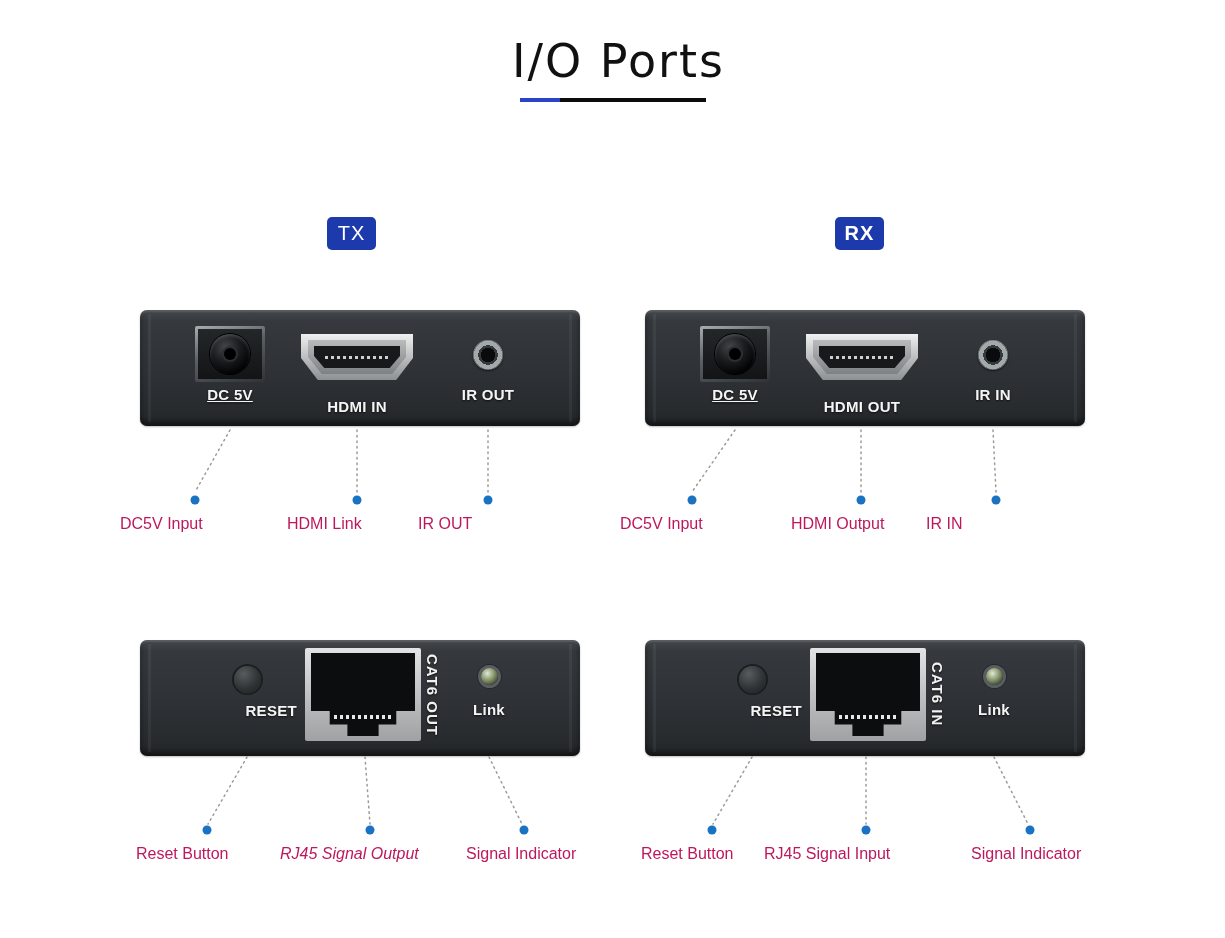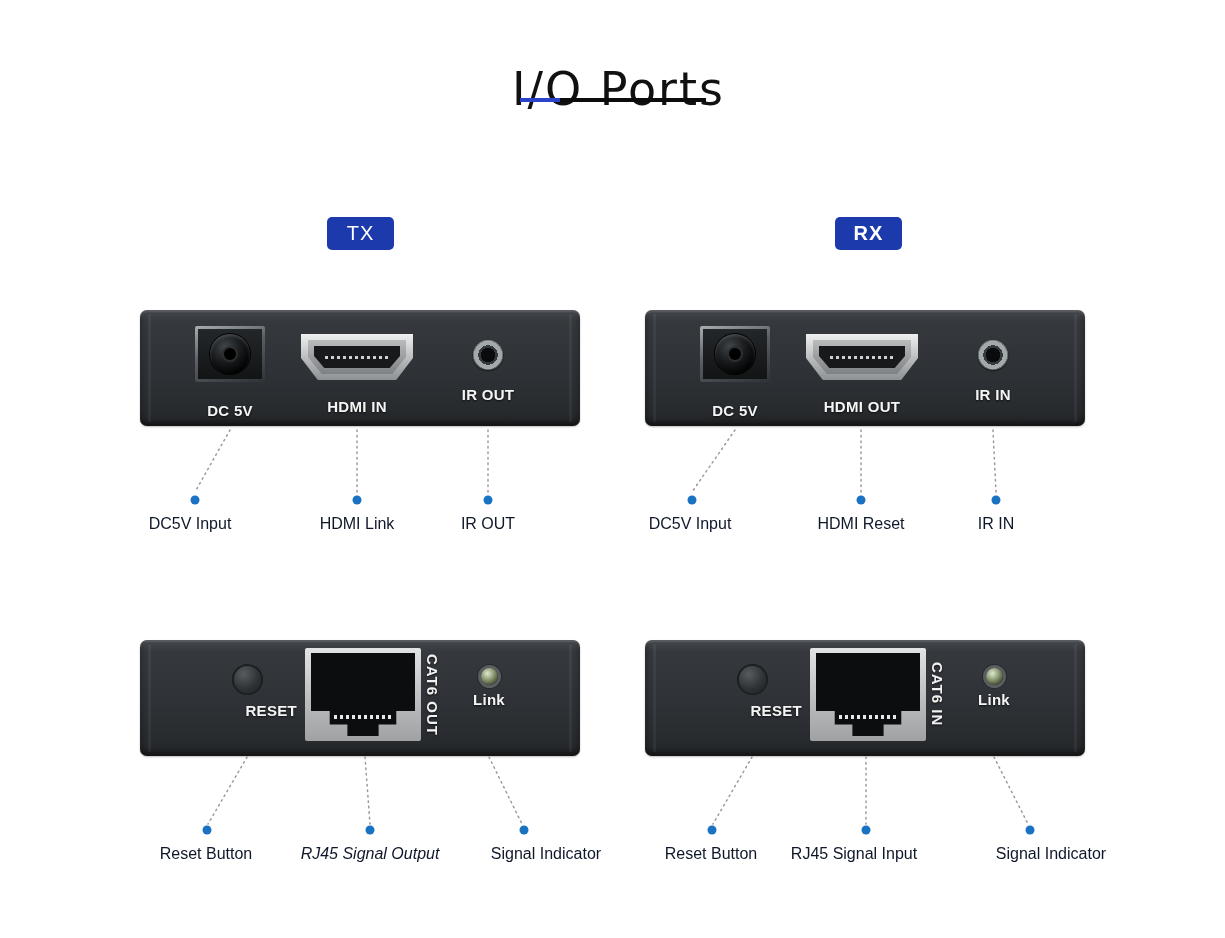--- a/index.html
+++ b/index.html
@@ -7,32 +7,31 @@
   .canvas {
     position:relative; width:1225px; height:938px; margin:0 auto;
     background:#ffffff; font-family:"Liberation Sans", sans-serif; overflow:hidden;
   }
 
   
   .title {
     position:absolute; left:12px; right:0; top:34px; text-align:center;
     font-size:46px; font-weight:400; letter-spacing:2px; color:#111;
     font-family:"DejaVu Sans", sans-serif;
-    margin-top:28px;
   }
   .title-underline {
     position:absolute; left:50%; transform:translateX(-50%); top:98px;
     width:186px; height:4px; display:flex;
   }
   .underline-accent { width:40px; height:100%; background:var(--underline-blue,#2b43c8); }
   .underline-dark   { flex:1; height:100%; background:#0c0c0c; }
 
   
   .badge {
-    position:absolute; width:67px; height:33px; border-radius:5px;
+    position:absolute; width:49px; height:33px; border-radius:5px;
     background:var(--badge-blue,#1d3aad); color:#fff; font-size:20px;
     display:flex; align-items:center; justify-content:center; letter-spacing:1px;
   }
   .badge-tx { left:327px; top:217px; }
   .badge-rx { left:835px; top:217px;font-weight:bold; }
 
   
   .panel {
     position:absolute; width:440px; height:116px; border-radius:7px;
     background:linear-gradient(180deg,#45494d 0%, #35393d 10%, #2e3236 55%, #24272a 100%);
@@ -45,25 +44,25 @@
   .panel::before { left:8px; } .panel::after { right:8px; }
   .panel-tx-top { left:140px; top:310px; }
   .panel-rx-top { left:645px; top:310px; }
   .panel-tx-bottom { left:140px; top:640px; }
   .panel-rx-bottom { left:645px; top:640px; }
 
   .port-label {
     position:absolute; color:#f5f5f5; font-weight:700; font-size:15px;
     text-align:center; text-shadow:0 1px 2px rgba(0,0,0,0.7); letter-spacing:.3px;
   }
-  .lbl-dc   { left:40px;  top:92px; width:100px; }
+  .lbl-dc   { left:40px;  top:76px; width:100px;text-decoration:underline; }
   .lbl-hdmi { left:157px; top:88px; width:120px; }
   .lbl-ir   { left:298px; top:76px; width:100px; }
   .lbl-reset{ left:57px;  top:62px; width:100px;text-align:right; }
-  .lbl-link { left:309px; top:51px; width:80px;  }
+  .lbl-link { left:309px; top:61px; width:80px;  }
 
   
   .dc-jack {
     position:absolute; left:55px; top:16px; width:70px; height:56px;
     background:linear-gradient(160deg,#a8adb0,#595e62 45%,#2f3336);
     padding:3px; border-radius:2px;
   }
   .dc-face {
     width:100%; height:100%;
     background:linear-gradient(180deg,#24272a,#121415);
@@ -140,21 +139,21 @@
 
   
   .led {
     position:absolute; left:341px; top:28px; width:17px; height:17px; border-radius:50%;
     background:radial-gradient(circle at 38% 32%, #dfe8d2, #84936a 45%, #2f3626 85%);
     box-shadow:0 0 0 3px #5a5e61, 0 0 0 4px #26292c;
   }
 
   
   .callout {
-    position:absolute; font-size:16px; color:#0f172a; text-align:center;
+    position:absolute; font-size:16px; color:#be185d; 
   }
   .co-1 { left:120px; top:515px; width:140px; }
   .co-2 { left:287px; top:515px; width:140px; }
   .co-3 { left:418px; top:515px; width:140px; }
   .co-4 { left:620px; top:515px; width:140px; }
   .co-5 { left:791px; top:515px; width:140px; }
   .co-6 { left:926px; top:515px; width:140px; }
   .co-7 { left:136px; top:845px; width:140px; }
   .co-8 { left:280px; top:845px; width:180px;font-style:italic; }
   .co-9 { left:466px; top:845px; width:160px; }
@@ -269,21 +268,21 @@
     <circle class="dot" cx="524" cy="830" r="4.5"></circle>
     <circle class="dot" cx="712" cy="830" r="4.5"></circle>
     <circle class="dot" cx="866" cy="830" r="4.5"></circle>
     <circle class="dot" cx="1030" cy="830" r="4.5"></circle>
   </svg>
 
   <div class="callout co-1">DC5V Input</div>
   <div class="callout co-2">HDMI Link</div>
   <div class="callout co-3">IR OUT</div>
   <div class="callout co-4">DC5V Input</div>
-  <div class="callout co-5">HDMI Reset</div>
+  <div class="callout co-5">HDMI Output</div>
   <div class="callout co-6">IR IN</div>
   <div class="callout co-7">Reset Button</div>
   <div class="callout co-8">RJ45 Signal Output</div>
   <div class="callout co-9">Signal Indicator</div>
   <div class="callout co-10">Reset Button</div>
   <div class="callout co-11">RJ45 Signal Input</div>
   <div class="callout co-12">Signal Indicator</div>
 
 </div>
 

